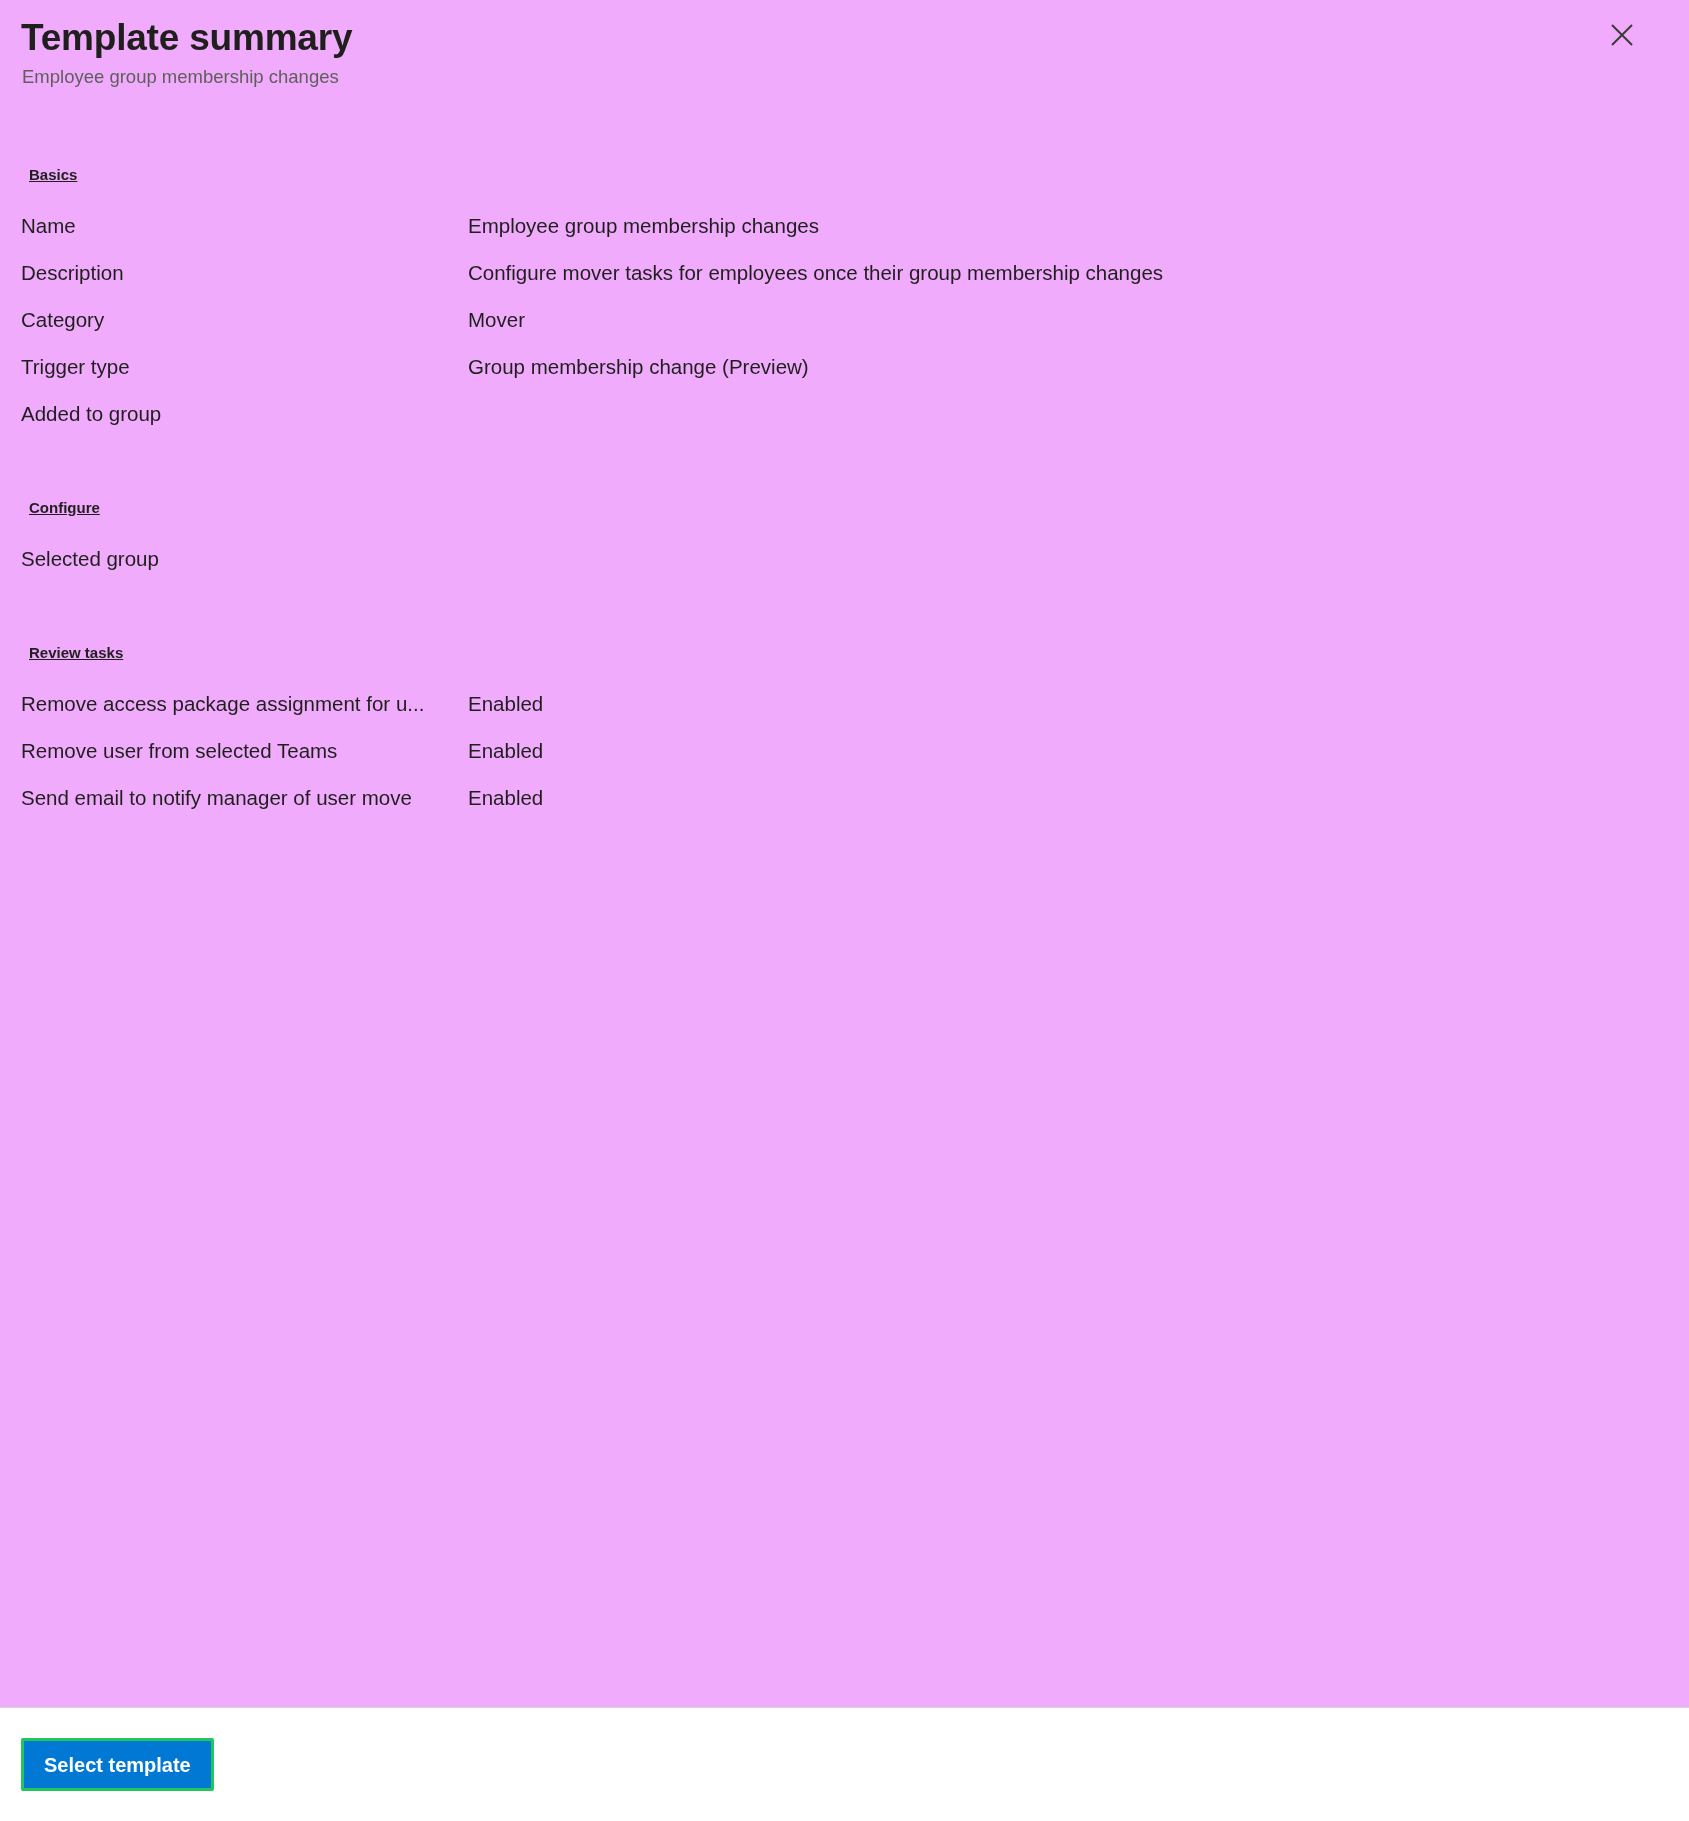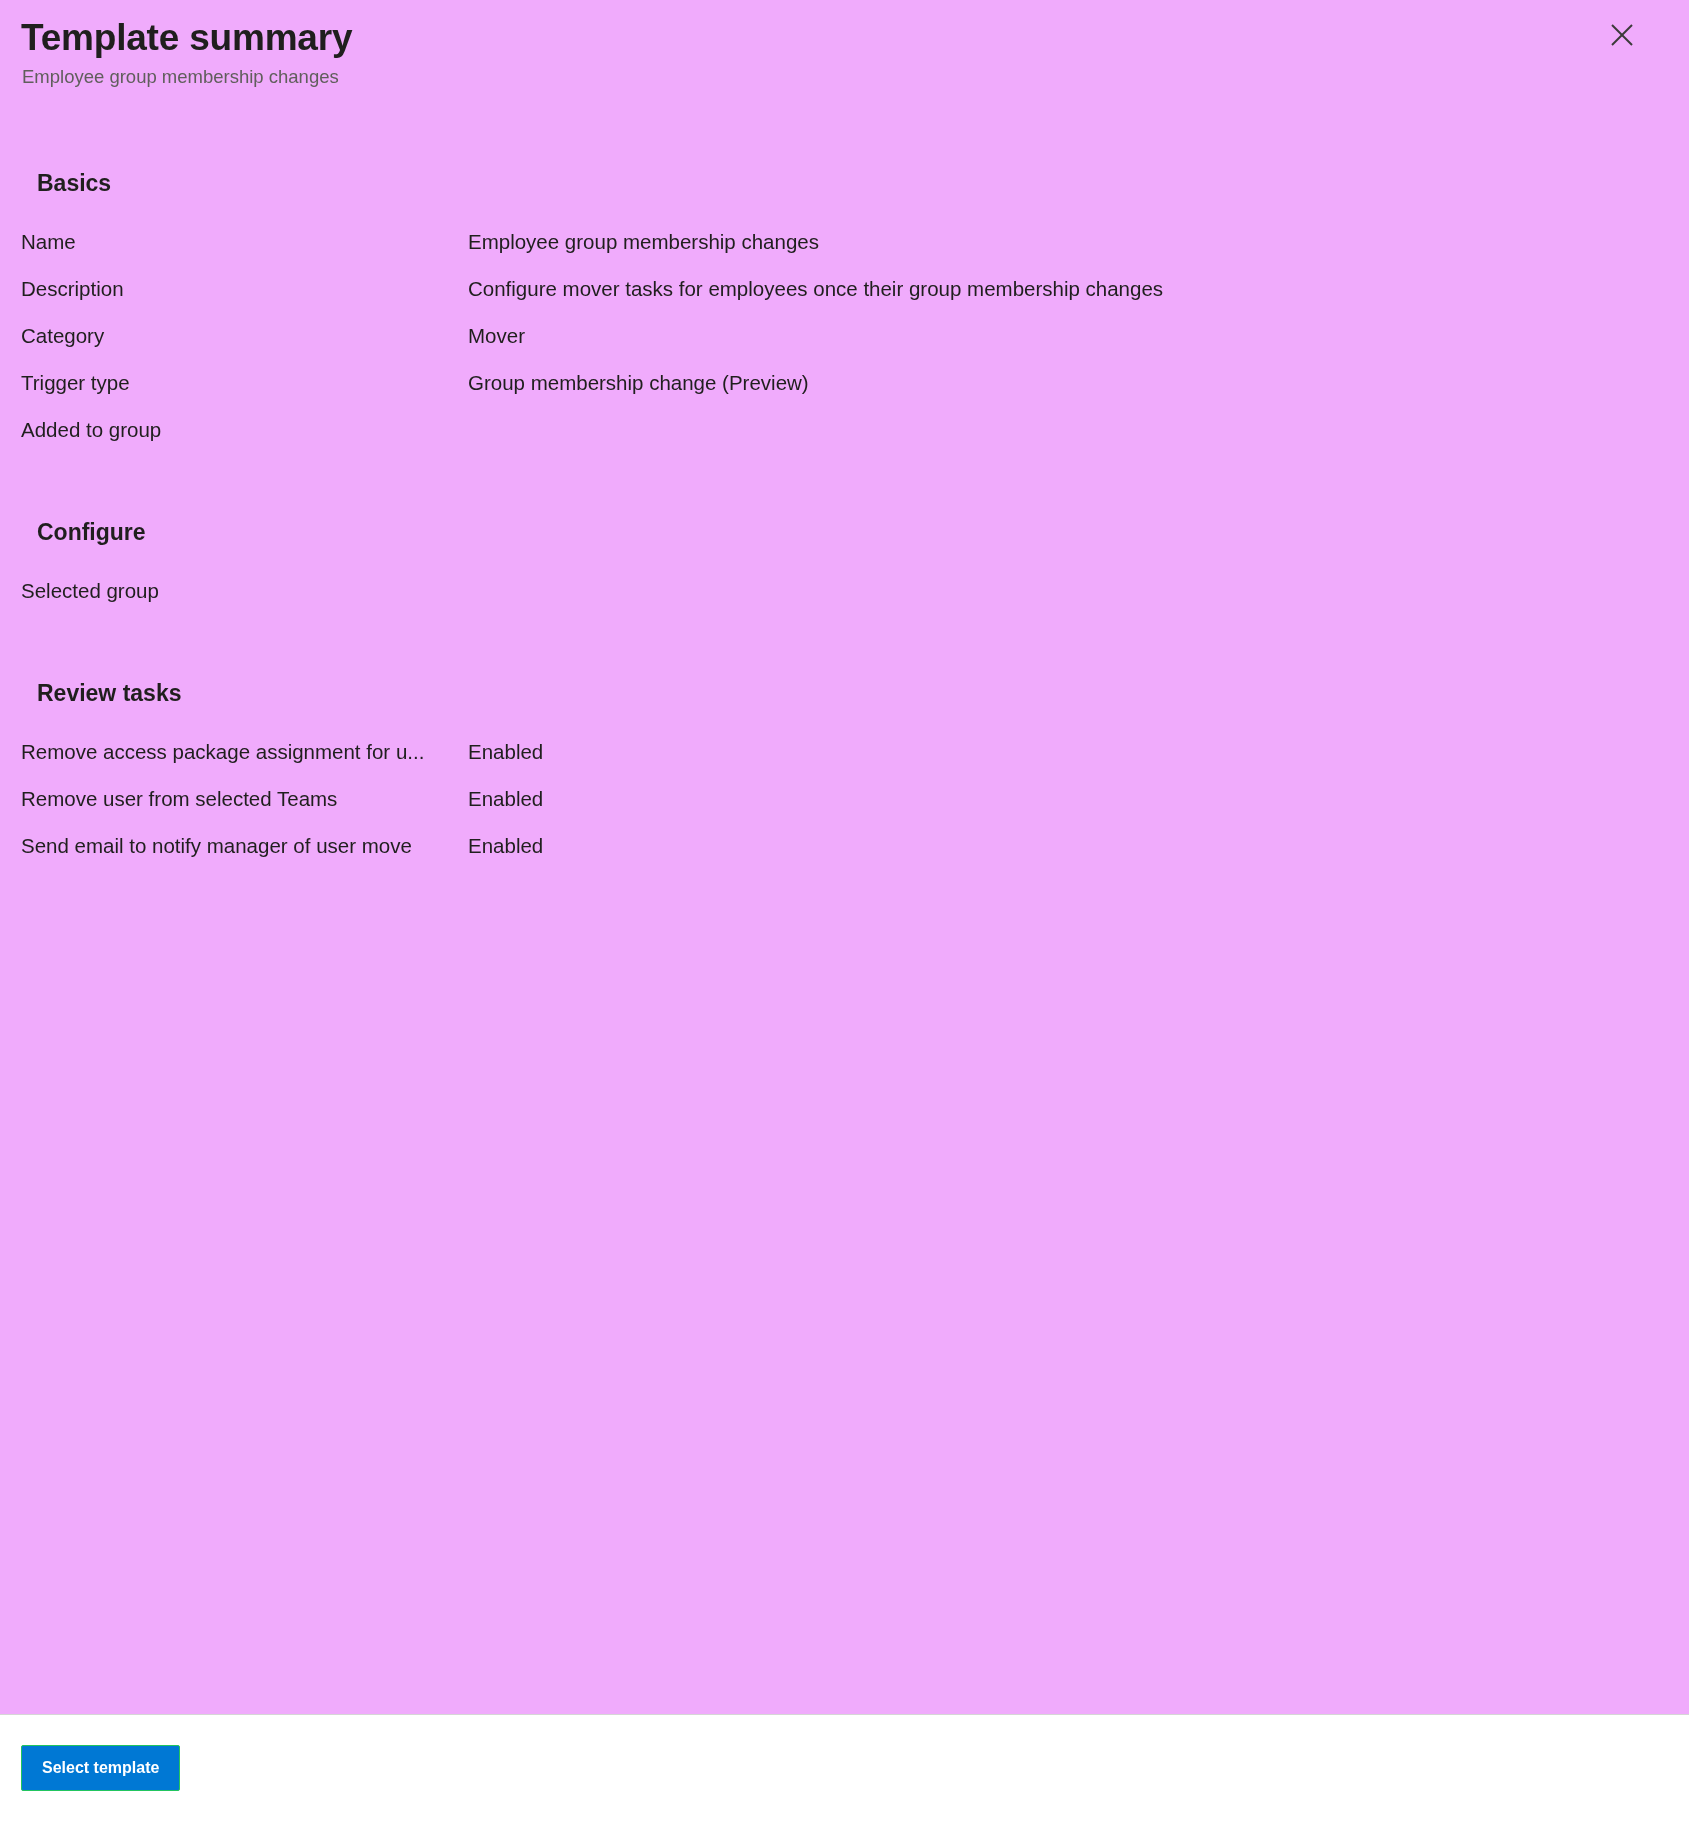--- a/index.html
+++ b/index.html
@@ -70,27 +70,28 @@
     padding: 0 24px 0 21px;
     overflow: hidden;
   }
 
   .section {
     margin: 0;
   }
   .section + .section { margin-top: 0; }
 
   .section-title {
-    font-size: 23px;
+    font-size: 15px;
     line-height: 30px;
     font-weight: 700;
     color: #201f1e;
-    margin: 16px;
+    margin: 8px;
     padding-top: 38px;
     padding-bottom: 14px;
+    text-decoration: underline;
   }
   .section-title.basics-title { padding-top: 62px; }
 
   .rows { display: block; }
 
   .row {
     display: flex;
     align-items: baseline;
     height: 47px;
   }
@@ -121,28 +122,28 @@
     flex: 0 0 auto;
     border-top: 1px solid #d6d6d6;
     padding: 30px 24px 30px 21px;
     background: #ffffff;
   }
   .primary-btn {
     display: inline-flex;
     align-items: center;
     justify-content: center;
     min-width: 150px;
-    height: 46px;
+    height: 53px;
     padding: 0 20px;
     background: #0078d4;
     color: #ffffff;
-    border: 1px solid #22c55e;
+    border: 3px solid #22c55e;
     border-radius: 2px;
     font-family: "Liberation Sans", sans-serif;
-    font-size: 16px;
+    font-size: 20px;
     font-weight: 700;
     line-height: 1;
     cursor: pointer;
     white-space: nowrap;
   }
 </style>
 </head>
 <body>
 
 <div class="panel">

